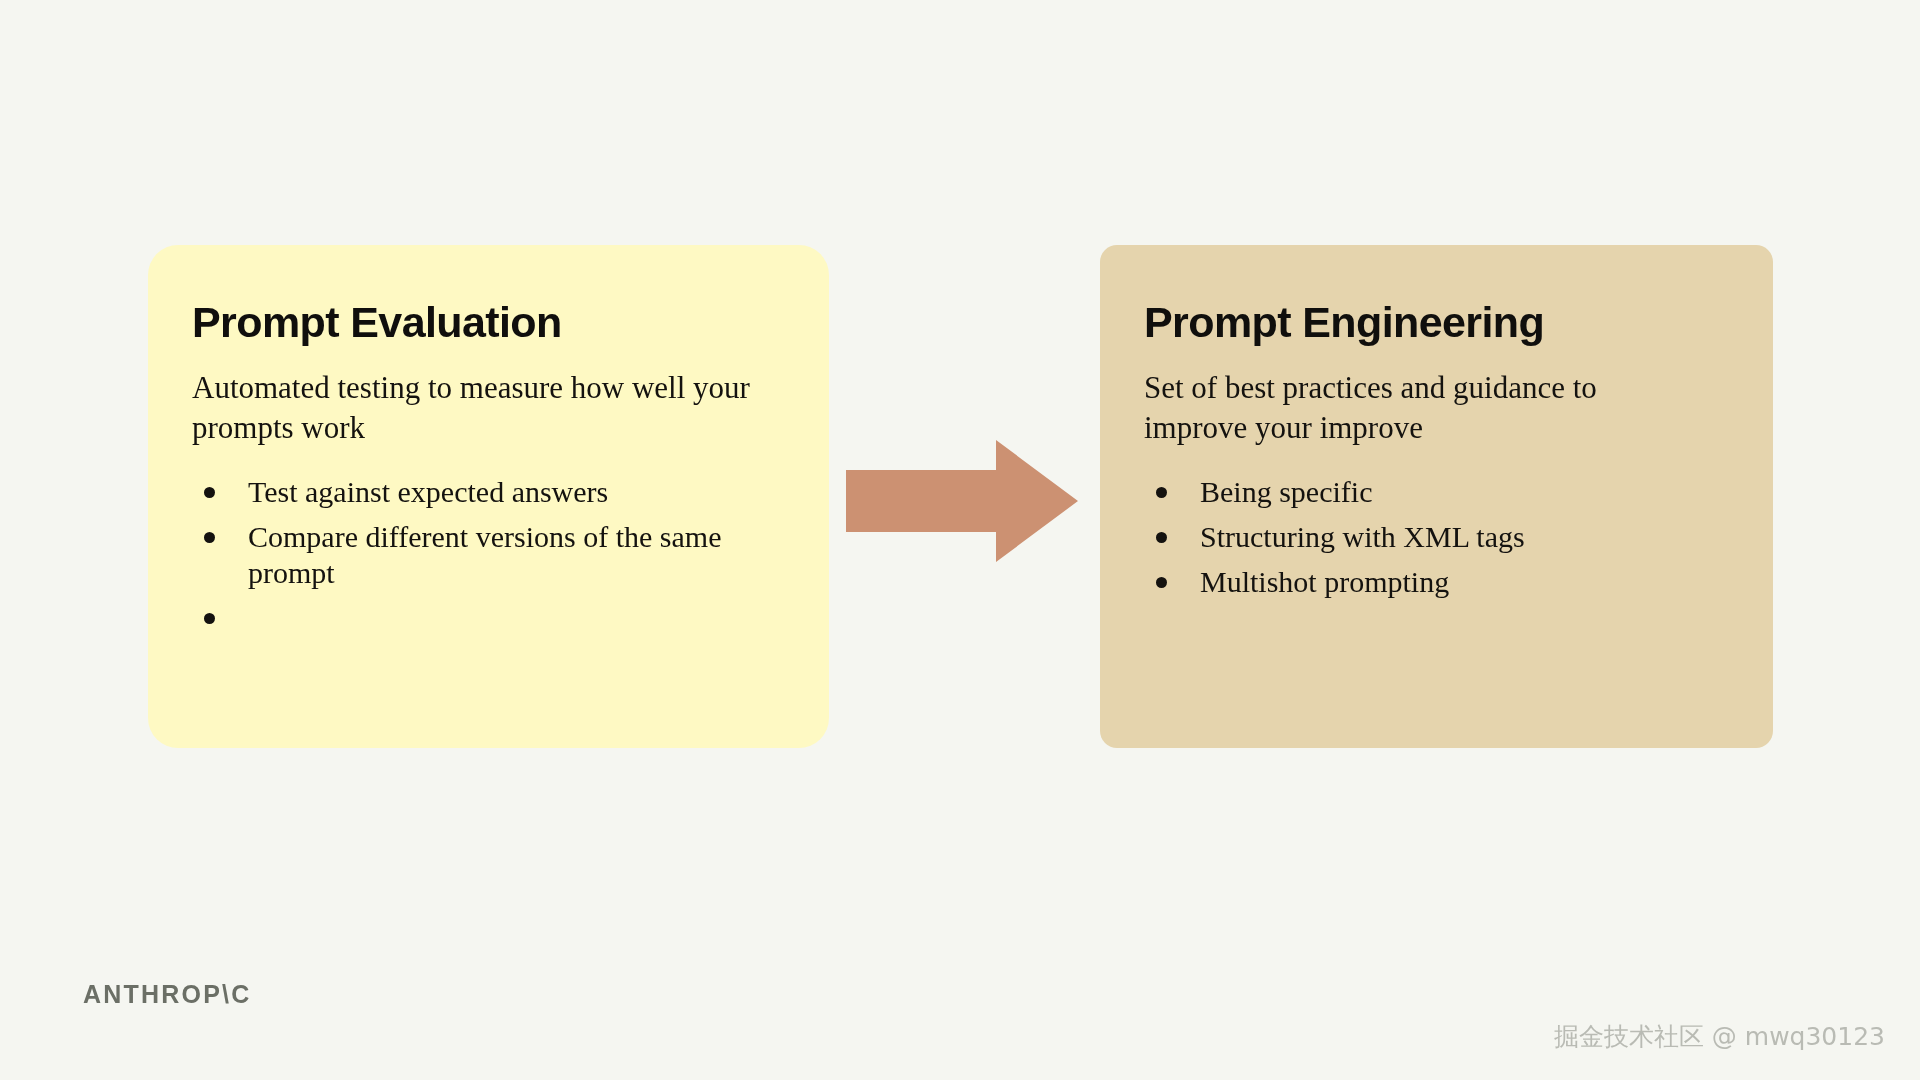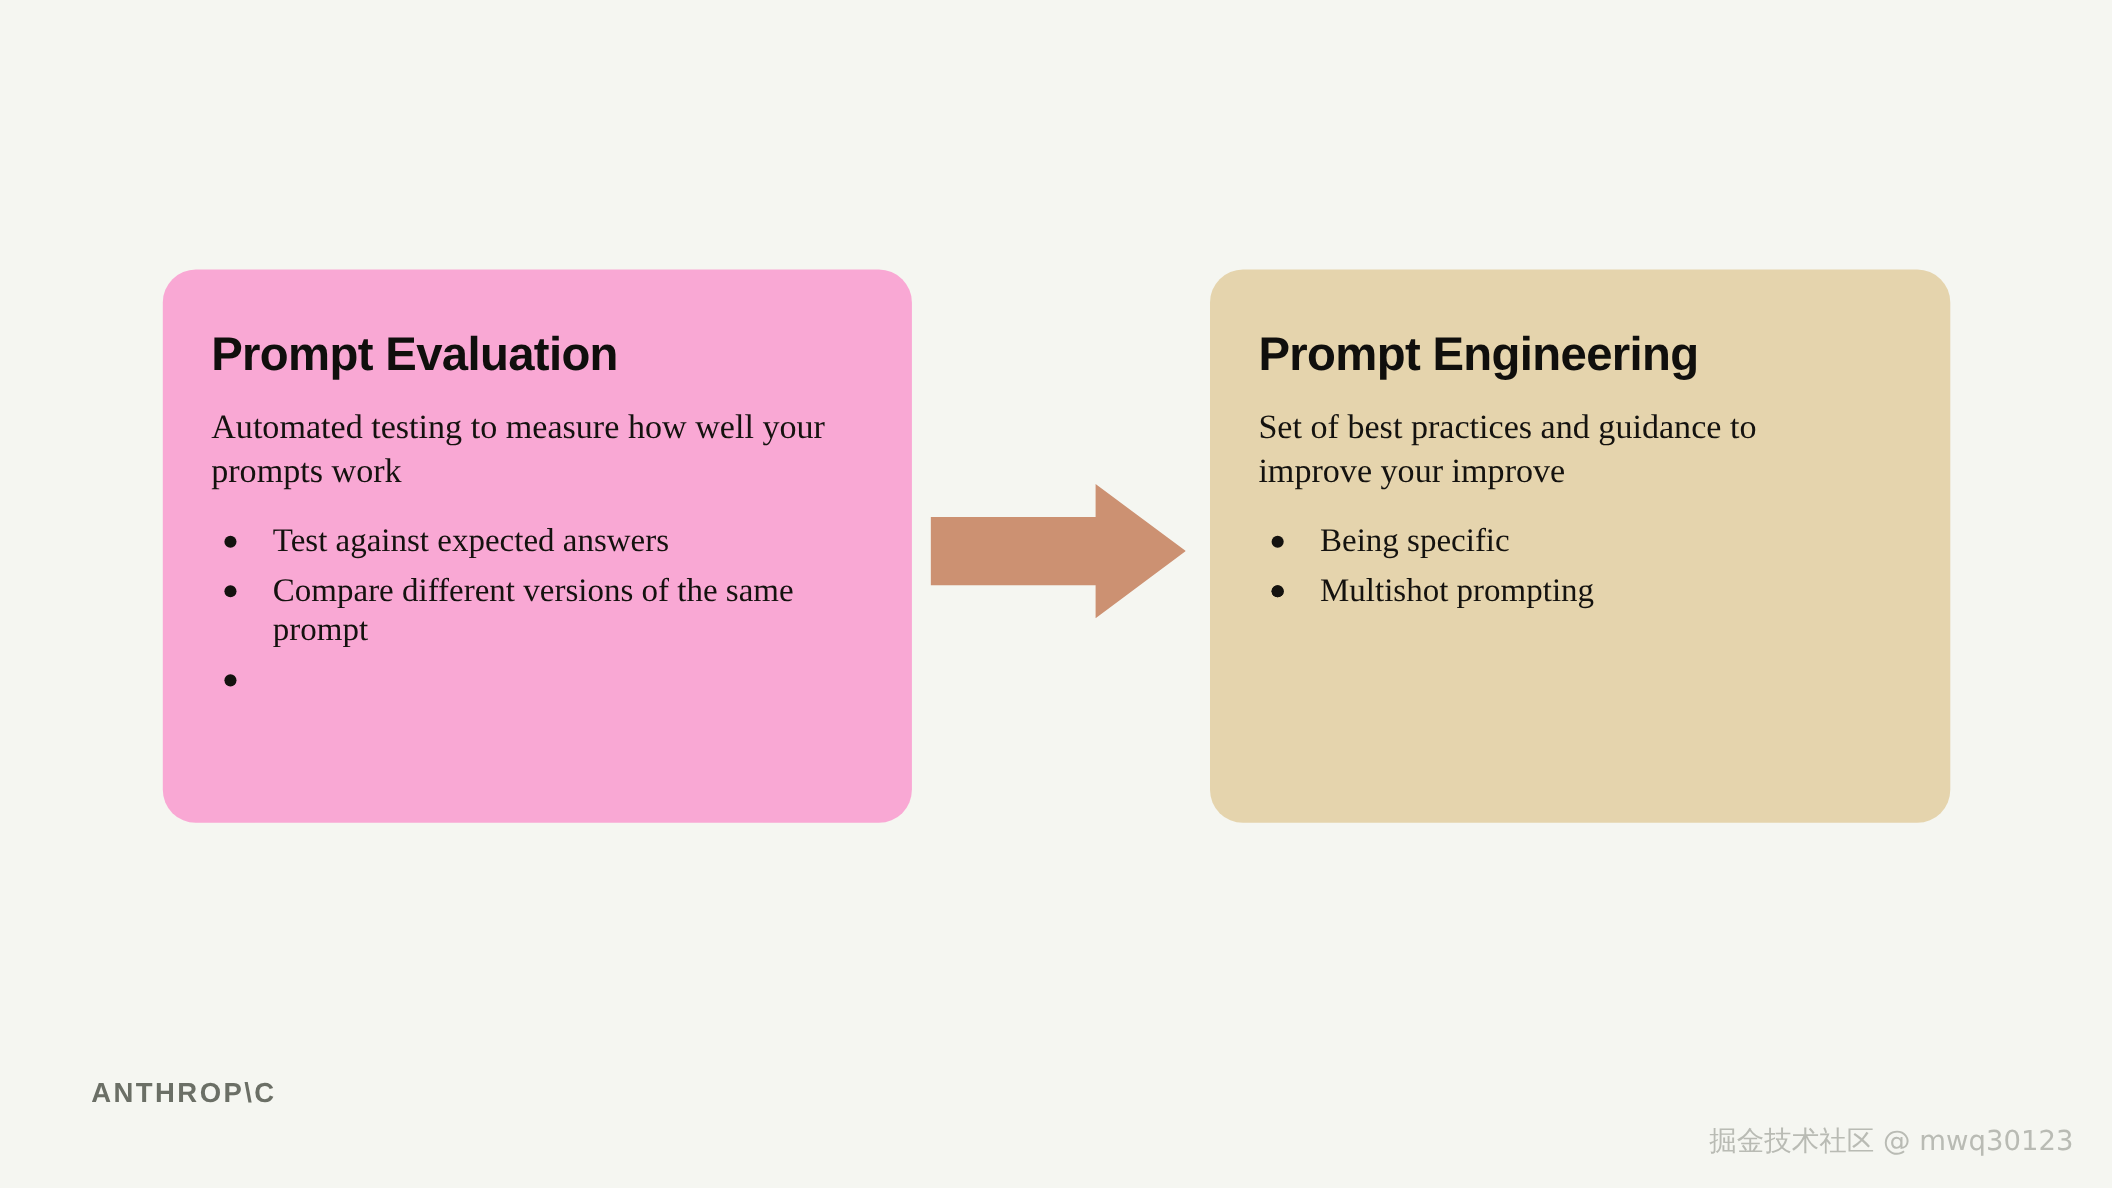--- a/index.html
+++ b/index.html
@@ -25,31 +25,32 @@
     position: absolute;
     border-radius: 30px;
     box-sizing: border-box;
   }
 
   .card-left {
     left: 148px;
     top: 245px;
     width: 681px;
     height: 503px;
-    background: #f9a8d4;
+    background: #fef9c3;
     padding: 54px 44px 0 44px;
   }
 
   .card-right {
     left: 1100px;
     top: 245px;
     width: 673px;
     height: 503px;
     background: #e5d4ad;
     padding: 54px 44px 0 44px;
+    border-radius: 17px;
   }
 
   .card-title {
     font-family: "Liberation Sans", sans-serif;
     font-weight: 700;
     font-size: 43px;
     letter-spacing: -0.6px;
     color: #100f0d;
     margin: 0 0 22px 0;
     line-height: 1.1;
@@ -164,20 +165,21 @@
       <span>Set of best practices and guidance to </span><b>improve</b><span> your improve</span>
     </p>
 
     <ul class="bullets">
       <li>
         <span class="dot"></span>
         <span>Being specific</span>
       </li>
       <li>
         <span class="dot"></span>
+        <span>Structuring with XML tags</span>
       </li>
       <li>
         <span class="dot"></span>
         <span>Multishot prompting</span>
       </li>
     </ul>
   </div>
 
   <div class="logo">ANTHROP\C</div>
 

